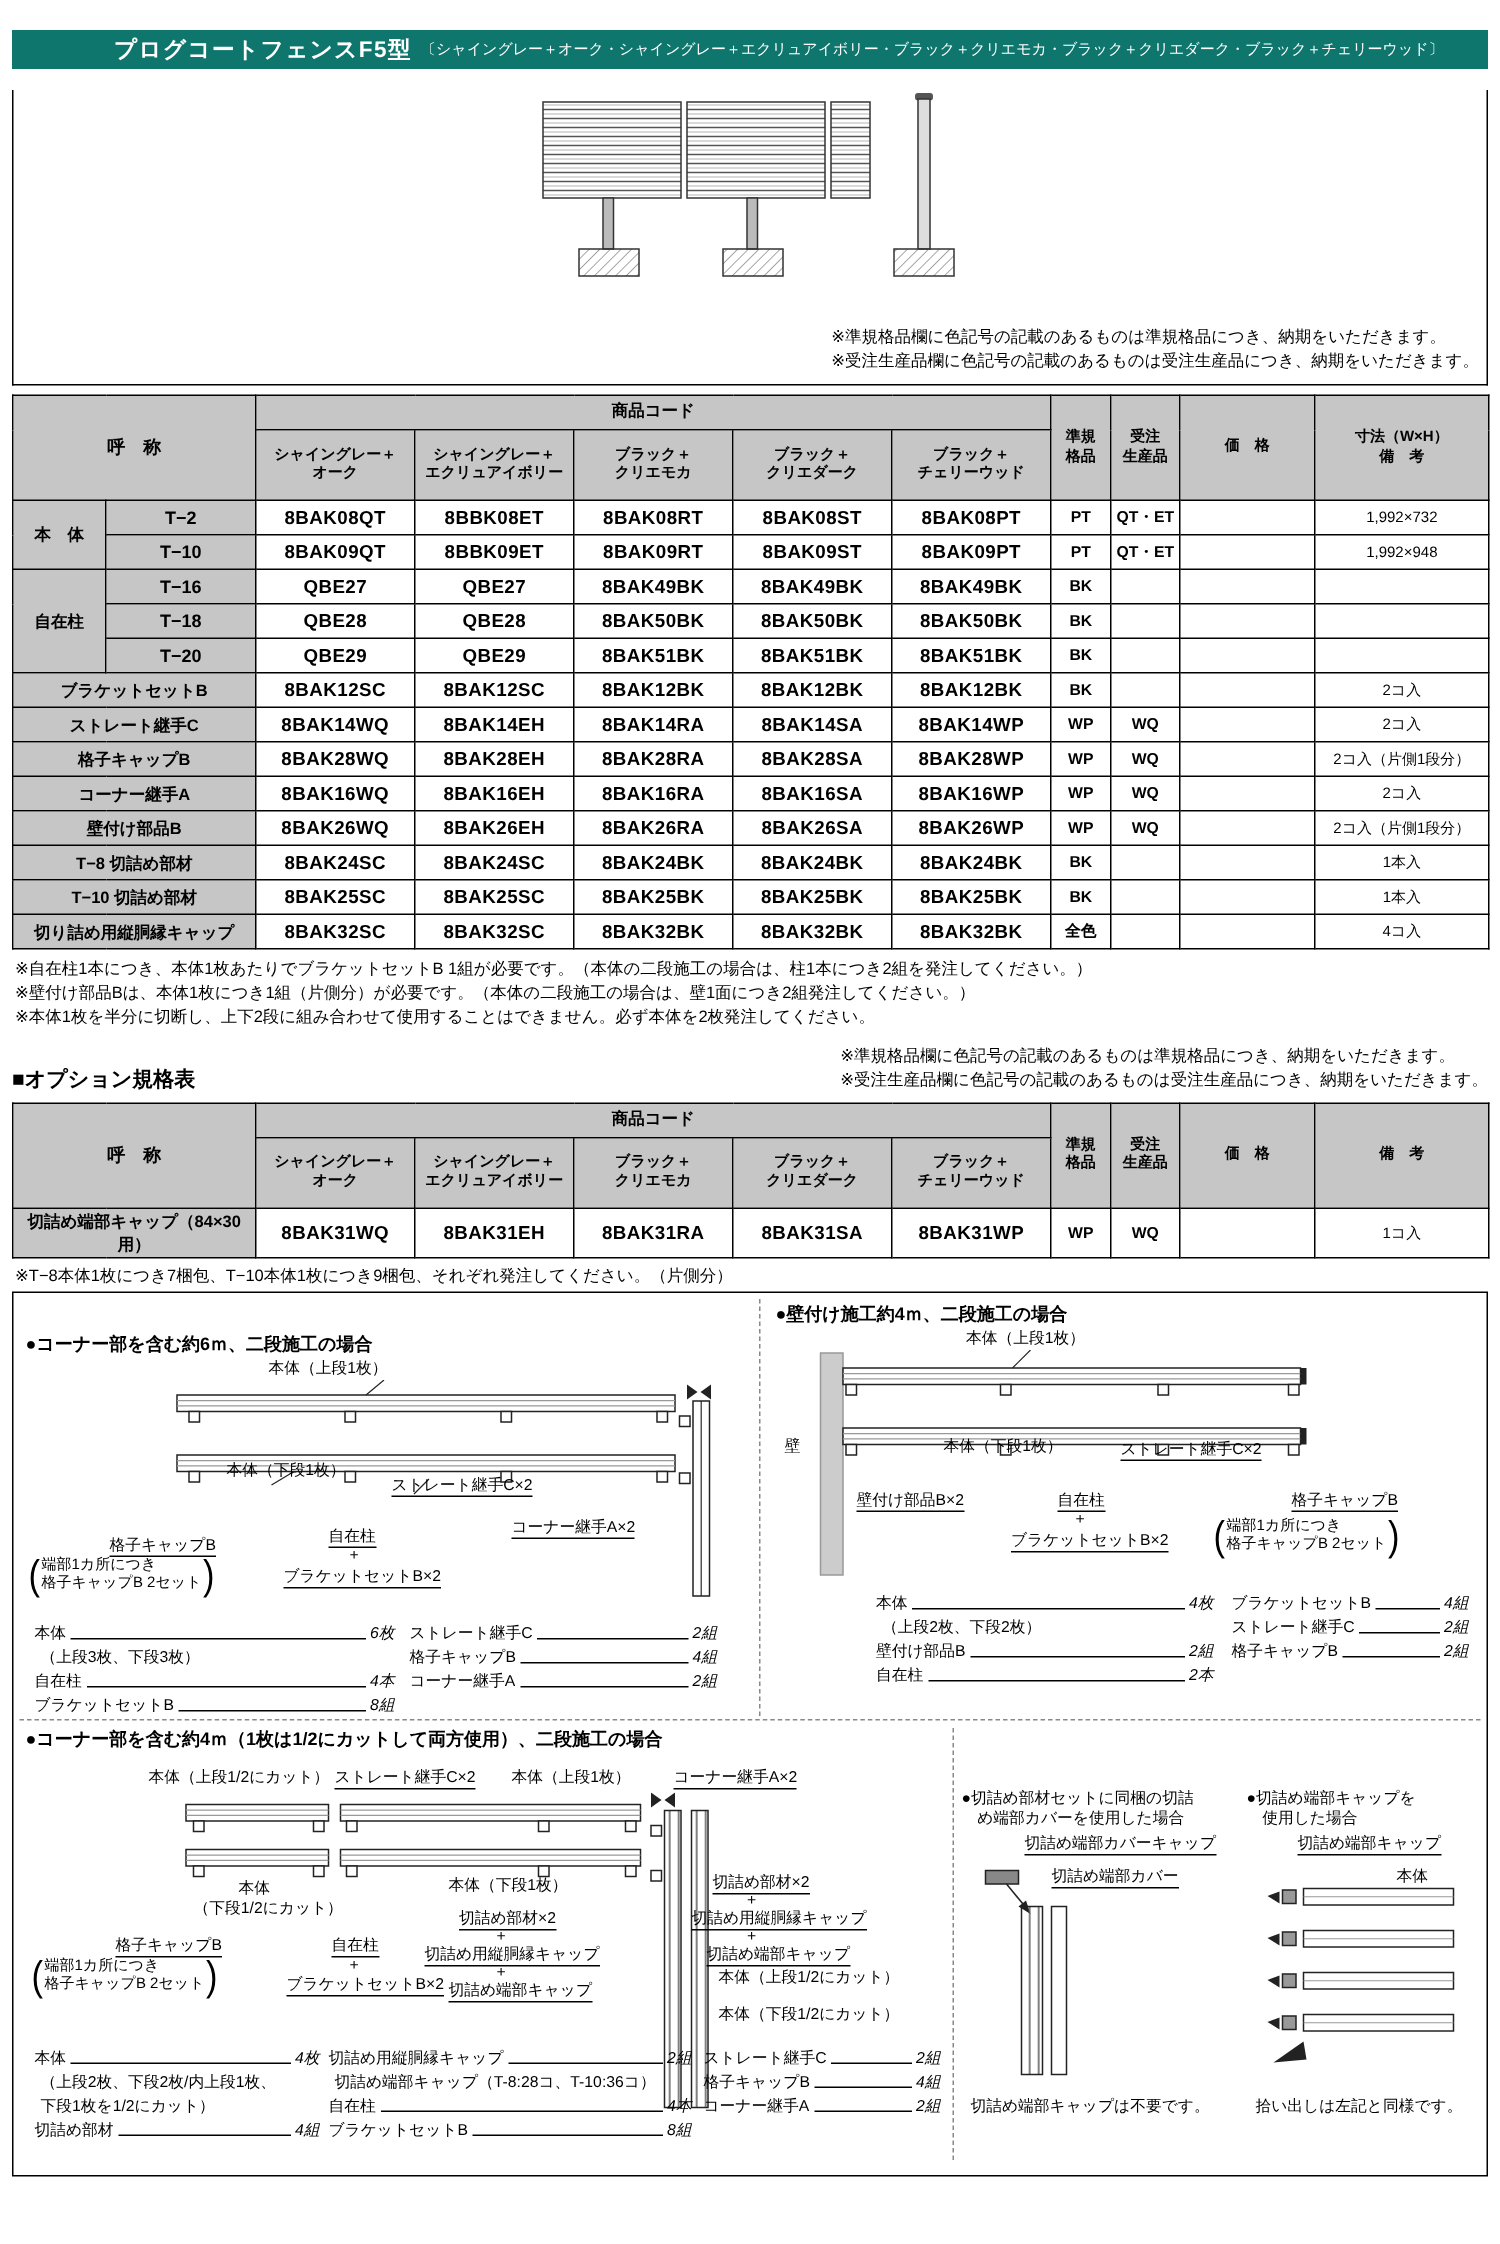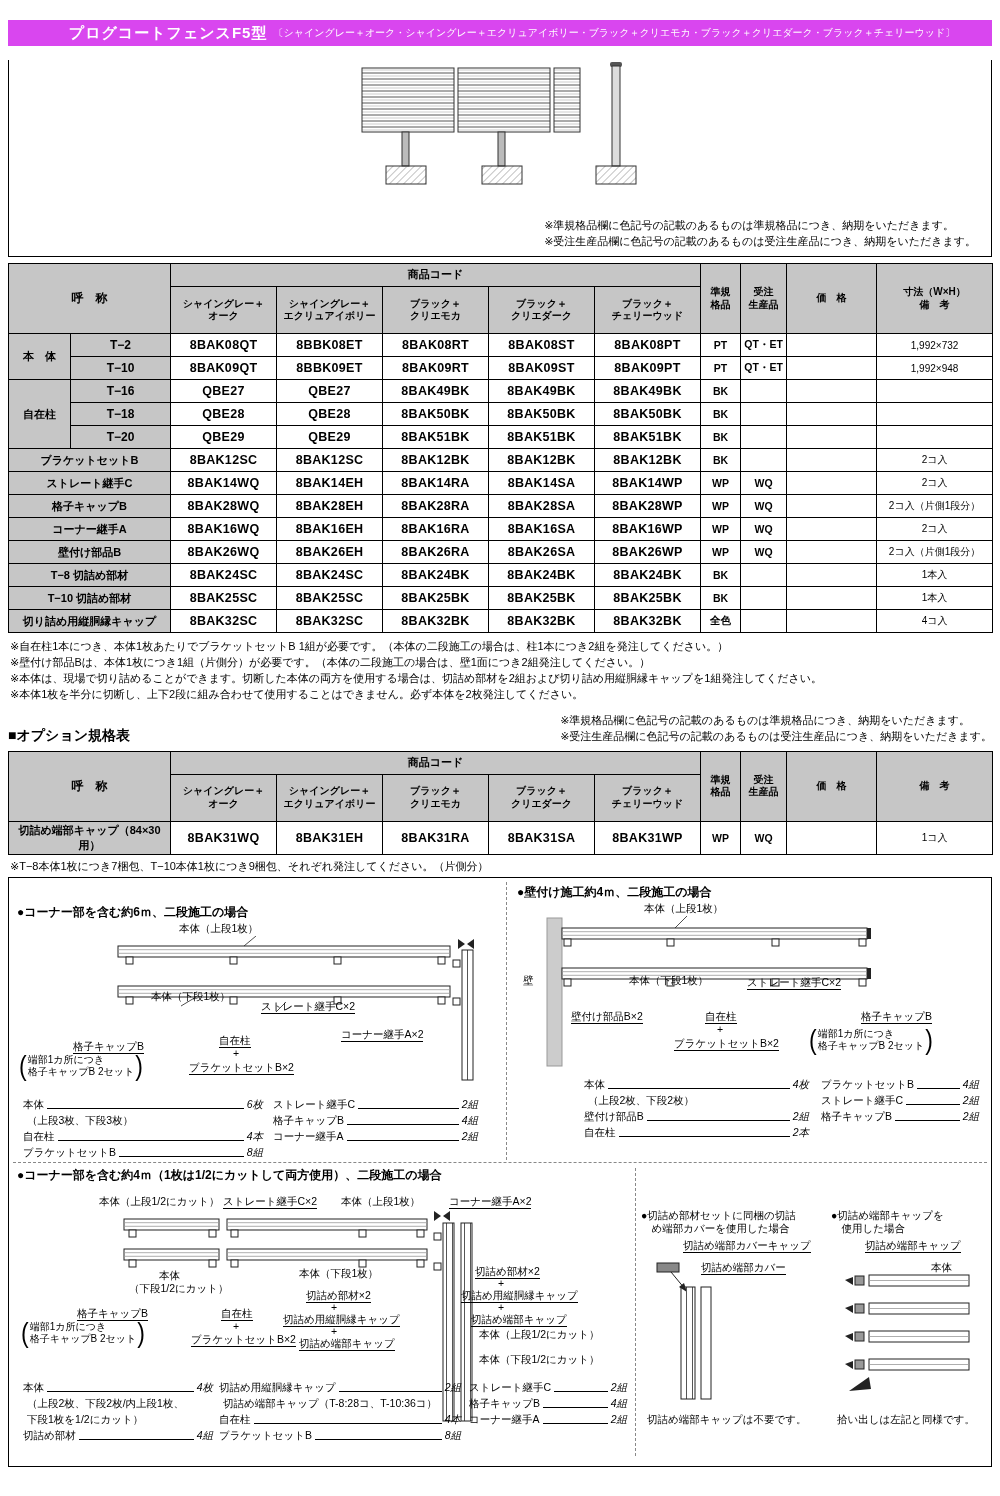--- a/index.html
+++ b/index.html
@@ -1,25 +1,25 @@
 <!DOCTYPE html>
 <html><head>
 <meta charset="utf-8">
 <style>
   html,body{margin:0;padding:0;background:#fff;}
   body{width:1000px;height:1496px;overflow:hidden;font-family:"Liberation Sans","DejaVu Sans",sans-serif;color:#000;}
   .page{padding:20px 8px 8px;}
   
-  .title-bar{background:#d946ef;color:#fff;height:26px;display:flex;align-items:center;padding-left:24px;justify-content:center;}
+  .title-bar{background:#0f766e;color:#fff;height:26px;display:flex;align-items:center;padding-left:68px;}
   .title-bar .title{font-size:15px;font-weight:bold;letter-spacing:1px;}
   .title-bar .subtitle{font-size:10px;margin-left:6px;}
   
   .illus-box{border:1px solid #000;border-top:none;height:196px;position:relative;}
   .illus-box svg{display:block;margin:14px auto 0;}
-  .notes-top{position:absolute;right:15px;bottom:6px;font-size:11px;line-height:1.45;text-align:left;}
+  .notes-top{position:absolute;right:5px;bottom:6px;font-size:11px;line-height:1.45;text-align:left;}
   
   .spec-table{border-collapse:collapse;table-layout:fixed;width:984px;margin-top:6px;}
   .spec-table th,.spec-table td{border:1px solid #000;padding:1px 2px;text-align:center;vertical-align:middle;overflow:hidden;}
   .spec-table thead th{background:#c6c6c6;font-size:10px;font-weight:bold;white-space:pre-line;line-height:1.25;}
   .spec-table thead tr:nth-child(1) th{height:20px;}
   .spec-table thead tr:nth-child(2) th{height:44px;}
   .spec-table .h-name{font-size:12px;}
   .spec-table .h-code{font-size:11px;}
   .spec-table tbody tr{height:23px;}
   .spec-table .c-name{background:#c6c6c6;font-size:11px;font-weight:bold;}
@@ -305,21 +305,20 @@
           <td class="c-flag"></td>
           <td class="c-price"></td>
           <td class="c-note">4コ入</td>
         </tr>
       </tbody>
   </table>
 
   <div class="footnotes">
     <div>※自在柱1本につき、本体1枚あたりでブラケットセットB 1組が必要です。（本体の二段施工の場合は、柱1本につき2組を発注してください。）</div>
     <div>※壁付け部品Bは、本体1枚につき1組（片側分）が必要です。（本体の二段施工の場合は、壁1面につき2組発注してください。）</div>
-    <div>※本体は、現場で切り詰めることができます。切断した本体の両方を使用する場合は、切詰め部材を2組および切り詰め用縦胴縁キャップを1組発注してください。</div>
     <div>※本体1枚を半分に切断し、上下2段に組み合わせて使用することはできません。必ず本体を2枚発注してください。</div>
   </div>
 
   <div class="opt-head">
     <span class="sec-title">■オプション規格表</span>
     <div class="notes-top">
       <div>※準規格品欄に色記号の記載のあるものは準規格品につき、納期をいただきます。</div>
       <div>※受注生産品欄に色記号の記載のあるものは受注生産品につき、納期をいただきます。</div>
     </div>
   </div>

